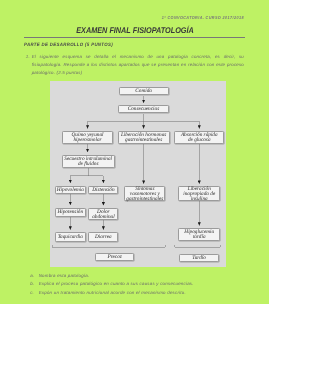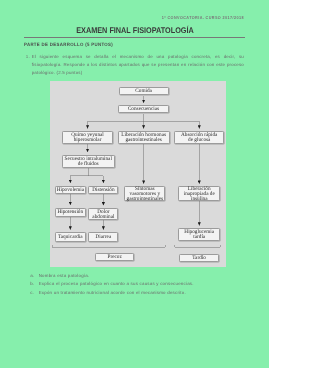--- a/index.html
+++ b/index.html
@@ -1,18 +1,18 @@
 <!DOCTYPE html>
 <html><head>
 <meta charset="utf-8">
 <title>Examen</title>
 <style>
   html,body{margin:0;padding:0;}
   body{width:269px;height:380px;background:#ffffff;font-family:"Liberation Sans",sans-serif;overflow:hidden;-webkit-font-smoothing:antialiased;text-rendering:geometricPrecision;}
-  .page{position:relative;width:269px;height:368px;background:#86efac;}
+  .page{position:relative;width:269px;height:304px;background:#bef264;font-style:italic;}
   .hdr{position:absolute;left:0;top:16.3px;width:244px;text-align:right;font-size:4.3px;letter-spacing:0.45px;color:#7a7a7a;font-weight:bold;line-height:4.4px;}
   .hdr span{display:inline-block;transform:scaleX(0.875);transform-origin:right;}
   .title{position:absolute;left:24px;top:26.2px;width:221px;text-align:center;font-size:8.3px;font-weight:bold;color:#3a3a3a;line-height:9px;}
   .title span{display:inline-block;transform:scaleX(0.877);transform-origin:center;}
   .rule{position:absolute;left:24px;top:36.9px;width:220.5px;height:1.5px;background:#787878;}
   .sect{position:absolute;left:24px;top:42.6px;font-size:4.7px;font-weight:bold;color:#4a4a4a;letter-spacing:0.35px;line-height:4.8px;}
   .sect span{display:inline-block;transform:scaleX(0.93);transform-origin:left;}
   .para{position:absolute;left:25.8px;top:53.2px;width:218.2px;font-size:4.4px;letter-spacing:0.2px;line-height:8.05px;color:#6a6a6a;}
   .para .num{position:absolute;left:0;top:0;}
   .para .txt{display:block;margin-left:5.9px;text-align:justify;}

